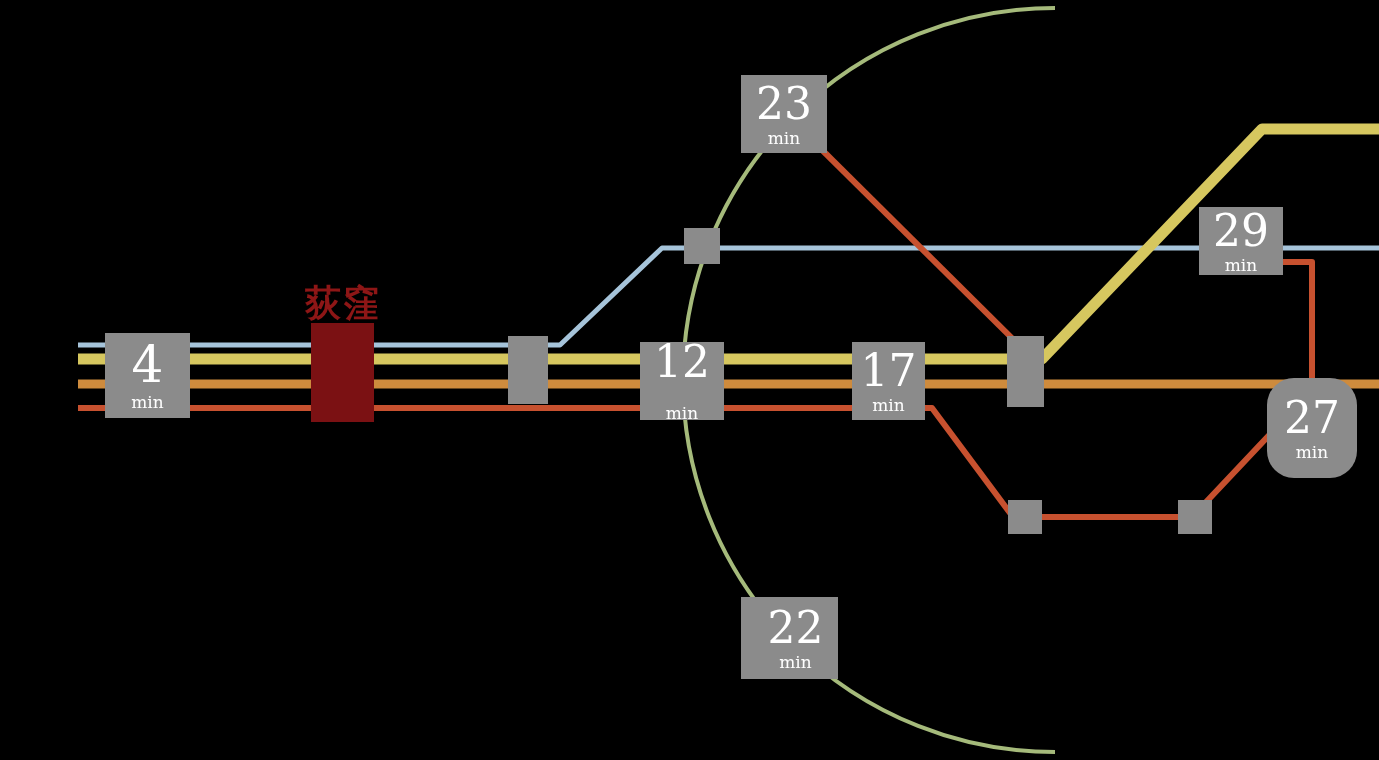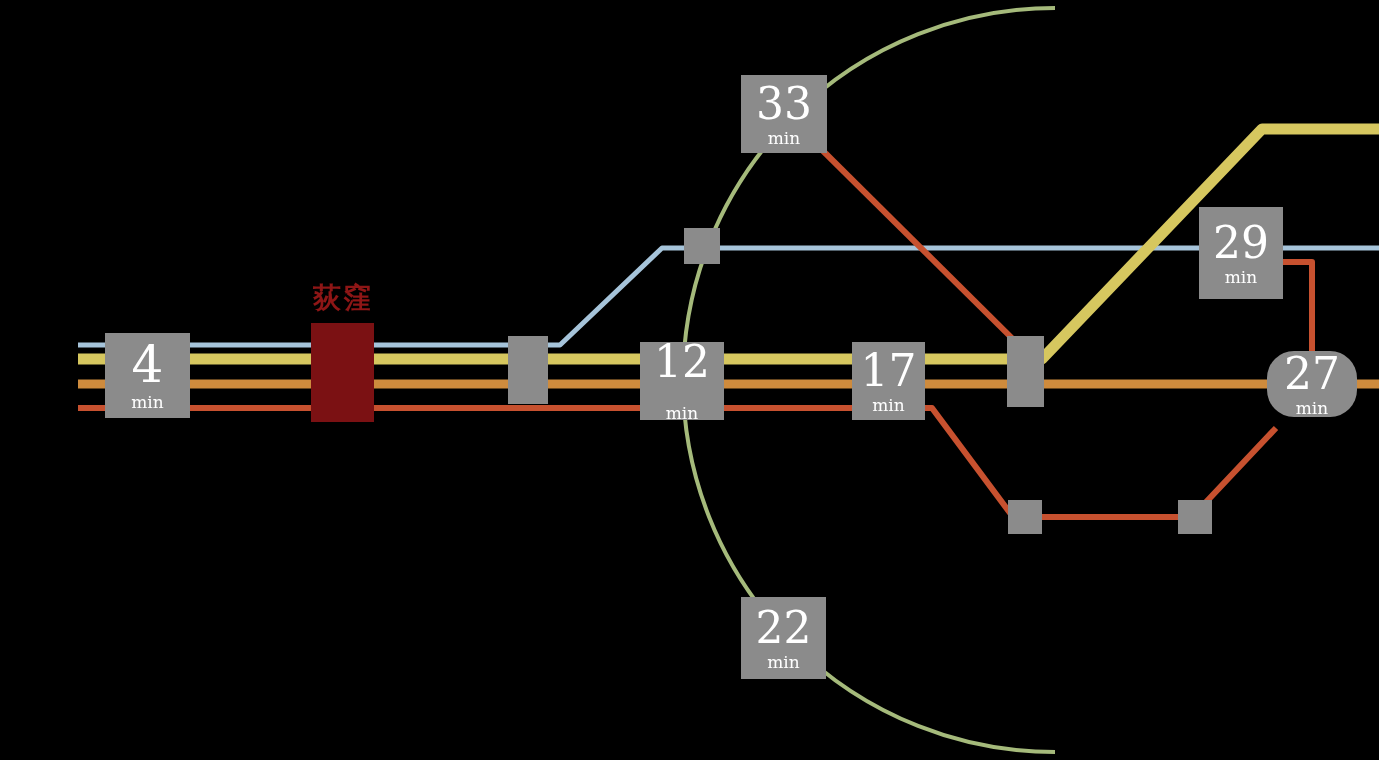--- a/index.html
+++ b/index.html
@@ -30,35 +30,35 @@
     line-height:1;
     text-align:center;
   }
   .badge .num{font-size:44px;}
   .badge .unit{font-size:17px;margin-top:4px;}
   .badge.b4{left:105px;top:333px;width:85px;height:85px;}
   .badge.b4 .num{font-size:50px;}
   .badge.b12{left:640px;top:342px;width:84px;height:78px;gap:17px;}
   .badge.b17{left:845px;top:342px;width:73px;height:78px;margin-left:7px;}
   .badge.b23{left:741px;top:75px;width:86px;height:78px;}
-  .badge.b29{left:1199px;top:207px;width:84px;height:92px;}
-  .badge.b27{left:1267px;top:351px;width:90px;height:66px;border-radius:27px;}
-  .badge.b22{left:741px;top:597px;width:85px;height:82px;}
+  .badge.b29{left:1199px;top:207px;width:84px;height:68px;}
+  .badge.b27{left:1267px;top:378px;width:90px;height:100px;border-radius:27px;}
+  .badge.b22{left:741px;top:597px;width:85px;height:82px;padding-left:12px;}
 
   
   .origin-box{
     position:absolute;
     left:311px;top:323px;width:63px;height:99px;
     background:#7b1113;
   }
   .origin-label{
     position:absolute;
     left:293px;top:284px;width:100px;
     color:#8e1616;
-    font-size:28px;
+    font-size:36px;
     font-weight:bold;
     letter-spacing:2px;
     text-align:center;
     line-height:1;
   }
 </style>
 </head>
 <body>
 
 <div class="stage">
@@ -95,21 +95,21 @@
   </div>
   <div class="badge b12">
     <span class="num">12</span>
     <span class="unit">min</span>
   </div>
   <div class="badge b17">
     <span class="num">17</span>
     <span class="unit">min</span>
   </div>
   <div class="badge b23">
-    <span class="num">33</span>
+    <span class="num">23</span>
     <span class="unit">min</span>
   </div>
   <div class="badge b29">
     <span class="num">29</span>
     <span class="unit">min</span>
   </div>
   <div class="badge b27">
     <span class="num">27</span>
     <span class="unit">min</span>
   </div>

